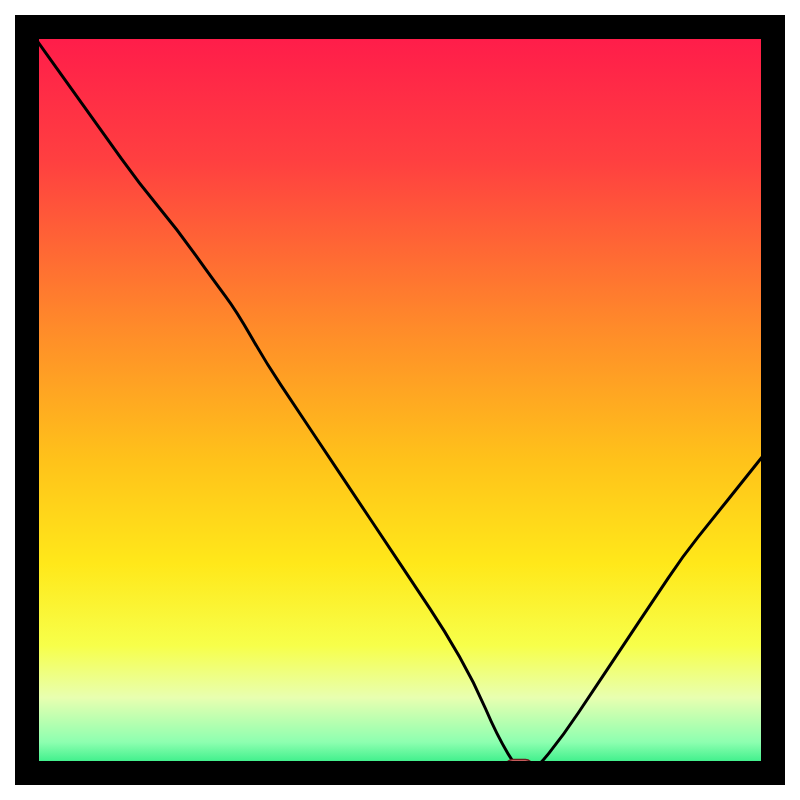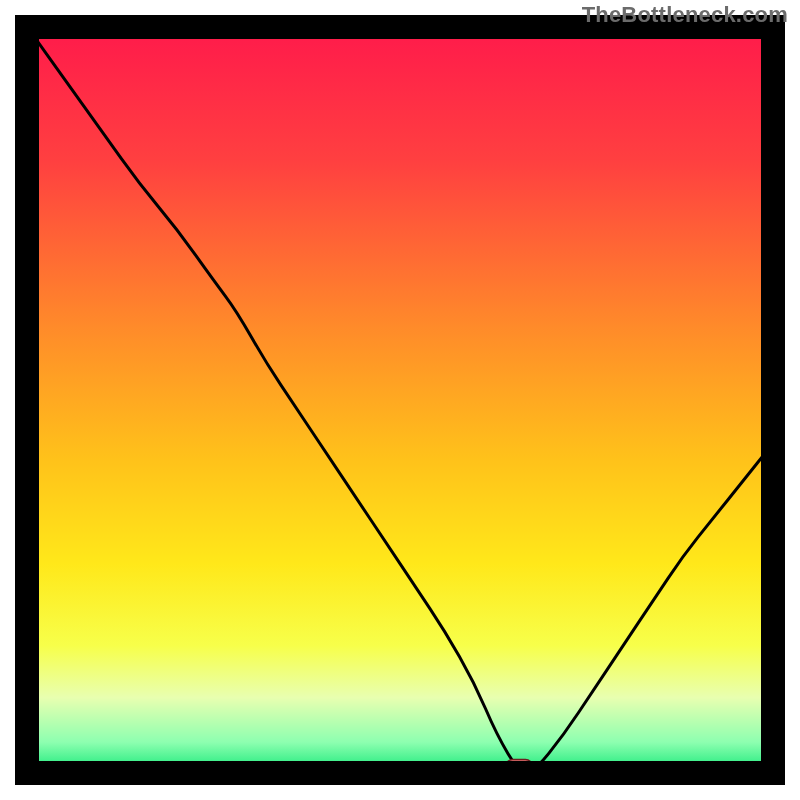--- a/index.html
+++ b/index.html
@@ -28,21 +28,20 @@
     user-select: none;
   }
   svg {
     display: block;
   }
 </style>
 </head>
 <body>
 
 <div class="chart-wrap">
-  <div class="watermark">TheBottleneck.com</div>
   <svg id="chart-svg" width="800" height="800" viewBox="0 0 800 800">
     <defs>
       <linearGradient id="bg-grad" x1="0" y1="0" x2="0" y2="1">
           <stop offset="0.0%" stop-color="#ff1a4b"></stop>
           <stop offset="18.0%" stop-color="#ff4040"></stop>
           <stop offset="40.0%" stop-color="#ff8a2a"></stop>
           <stop offset="58.0%" stop-color="#ffc21a"></stop>
           <stop offset="72.0%" stop-color="#ffe81a"></stop>
           <stop offset="83.0%" stop-color="#f7ff4a"></stop>
           <stop offset="90.0%" stop-color="#e8ffb0"></stop>

